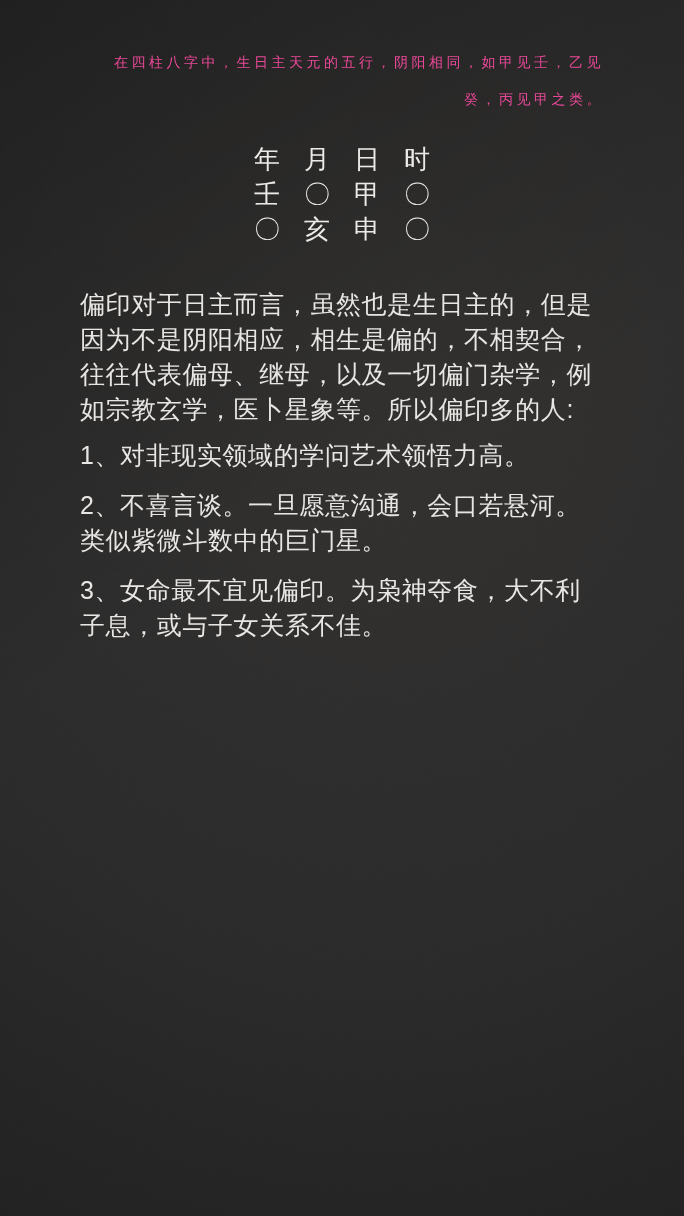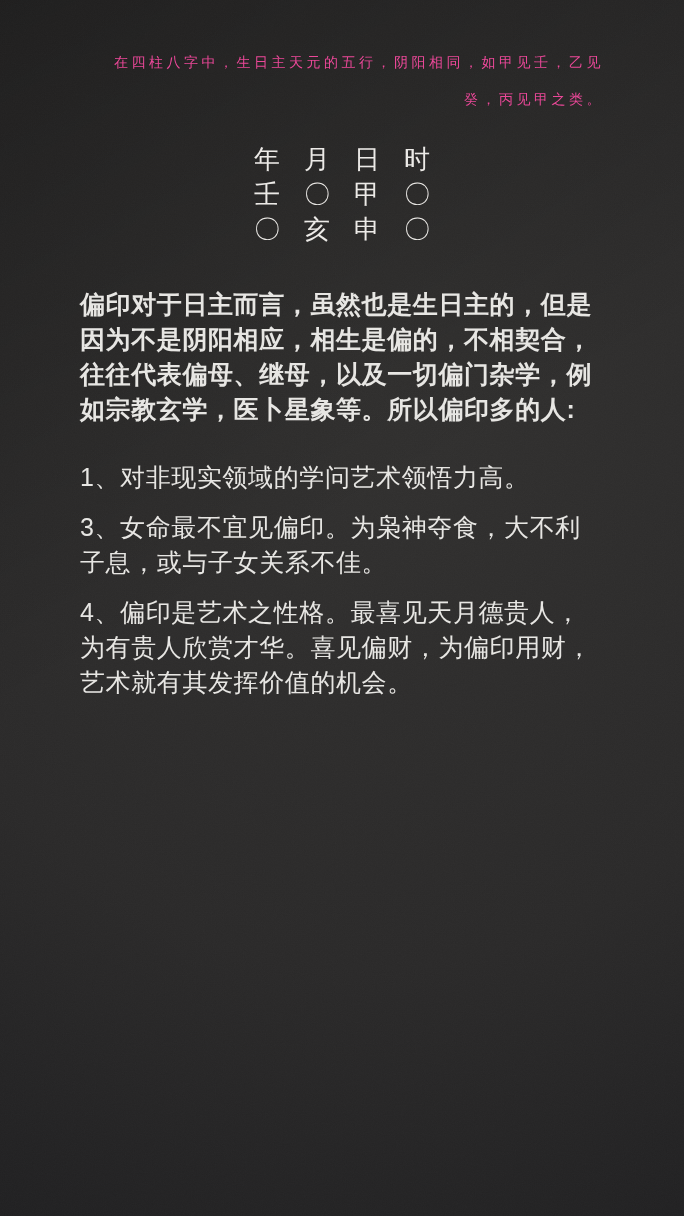--- a/index.html
+++ b/index.html
@@ -74,22 +74,21 @@
   }
   .body-text p {
     margin: 0 0 15px 0;
     font-size: 25px;
     line-height: 35px;
     letter-spacing: 0.6px;
     color: #e7e6e3;
     text-align: left;
   }
   .body-text p.lead {
-    margin-bottom: 33px;
-    font-weight: bold;
+    margin-bottom: 11px;
   }
 </style>
 </head>
 <body>
 
 <svg class="noise" width="684" height="1216" xmlns="http://www.w3.org/2000/svg">
   <filter id="grain">
     <feTurbulence type="fractalNoise" baseFrequency="0.9" numOctaves="2" stitchTiles="stitch"></feTurbulence>
     <feColorMatrix type="saturate" values="0"></feColorMatrix>
     <feComponentTransfer>
@@ -123,17 +122,17 @@
         <td>亥</td>
         <td>申</td>
         <td>〇</td>
       </tr>
     </tbody>
   </table>
 
   <div class="body-text">
     <p class="lead">偏印对于日主而言，虽然也是生日主的，但是因为不是阴阳相应，相生是偏的，不相契合，往往代表偏母、继母，以及一切偏门杂学，例如宗教玄学，医卜星象等。所以偏印多的人:</p>
     <p>1、对非现实领域的学问艺术领悟力高。</p>
+    <p>2、不喜言谈。一旦愿意沟通，会口若悬河。类似紫微斗数中的巨门星。</p>
     <p>3、女命最不宜见偏印。为枭神夺食，大不利子息，或与子女关系不佳。</p>
-    <p>4、偏印是艺术之性格。最喜见天月德贵人，为有贵人欣赏才华。喜见偏财，为偏印用财，艺术就有其发挥价值的机会。</p>
   </div>
 
 </div>
 
 </body></html>

